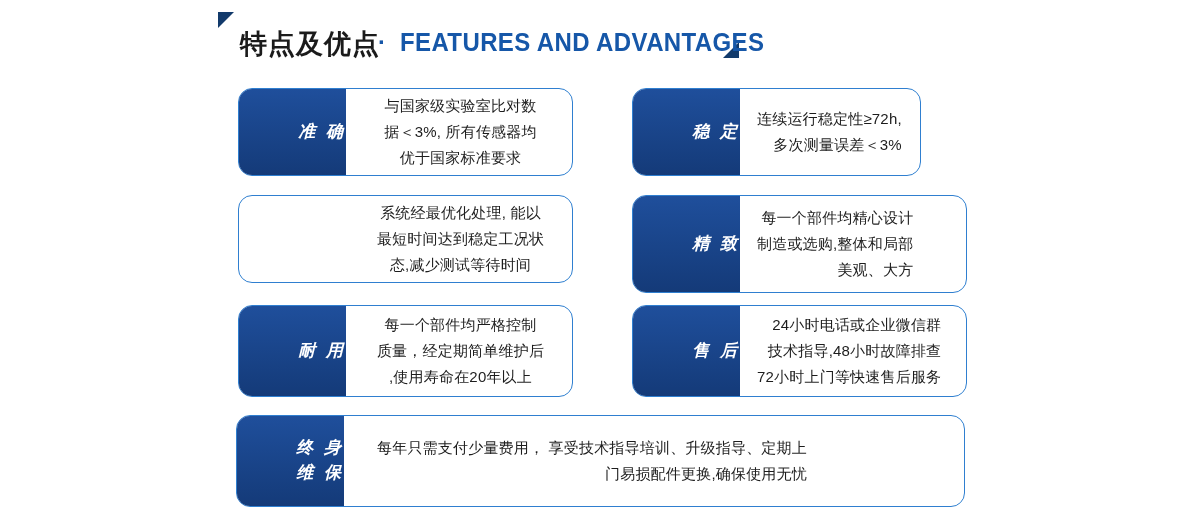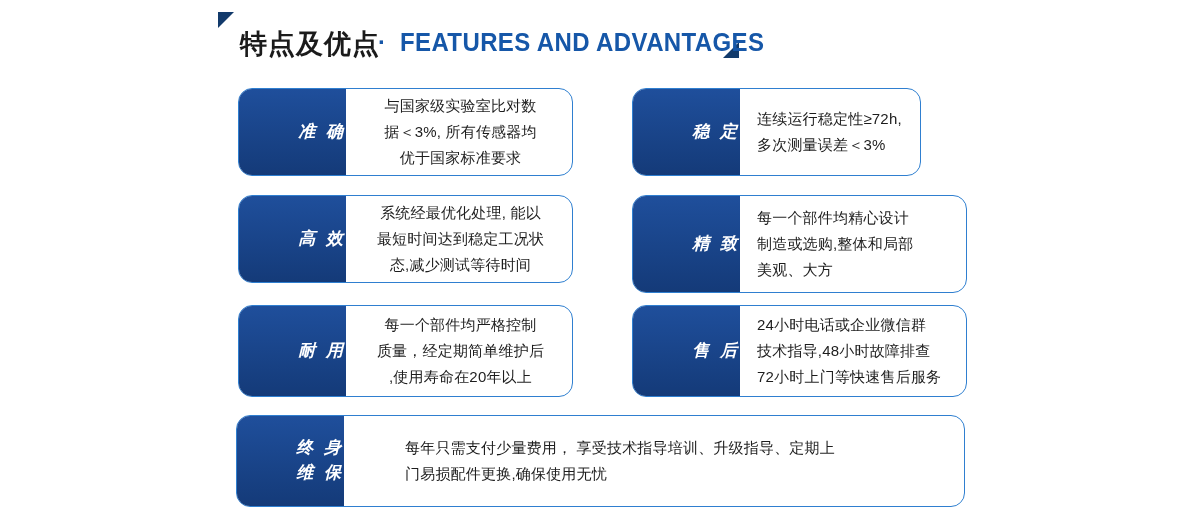--- a/index.html
+++ b/index.html
@@ -114,35 +114,35 @@
     display: flex;
     align-items: center;
     padding: 0 14px 0 16px;
     box-sizing: border-box;
   }
   .card-text {
     font-size: 15px;
     color: #1d1d1d;
     line-height: 1.75;
     white-space: pre-line;
-    text-align: left;
+    text-align: right;
     letter-spacing: 0.2px;
   }
   .card-text.centered { text-align: center; width: 100%; }
 
   
   #card-accurate  { left: 238px; top: 88px;  width: 335px; height: 88px; }
   #card-stable    { left: 632px; top: 88px;  width: 289px; height: 88px; }
   #card-efficient { left: 238px; top: 195px; width: 335px; height: 88px; }
   #card-refined   { left: 632px; top: 195px; width: 335px; height: 98px; }
   #card-durable   { left: 238px; top: 305px; width: 335px; height: 92px; }
   #card-service   { left: 632px; top: 305px; width: 335px; height: 92px; }
   #card-warranty  { left: 236px; top: 415px; width: 729px; height: 92px; }
 
-  #card-warranty .card-body { padding-left: 12px; margin-left: 48px; }
+  #card-warranty .card-body { padding-left: 32px; }
 </style>
 </head>
 <body>
 
 <div class="header">
   <div class="header-corner-tl"></div>
   <div class="header-corner-br"></div>
   <div class="title-cn">特点及优点</div>
   <div class="title-dot">·</div>
   <div class="title-en">FEATURES AND ADVANTAGES</div>
@@ -163,23 +163,20 @@
   <div class="card-tab">
     <div class="card-tab-label">稳 定</div>
   </div>
   <div class="card-body">
     <div class="card-text">连续运行稳定性≥72h,
 多次测量误差＜3%</div>
   </div>
 </div>
 
 <div class="card" id="card-efficient">
-  <div class="card-tab">
-    <div class="card-tab-label">高 效</div>
-  </div>
   <div class="card-body">
     <div class="card-text centered">系统经最优化处理, 能以
 最短时间达到稳定工况状
 态,减少测试等待时间</div>
   </div>
 </div>
 
 <div class="card" id="card-refined">
   <div class="card-tab">
     <div class="card-tab-label">精 致</div>

